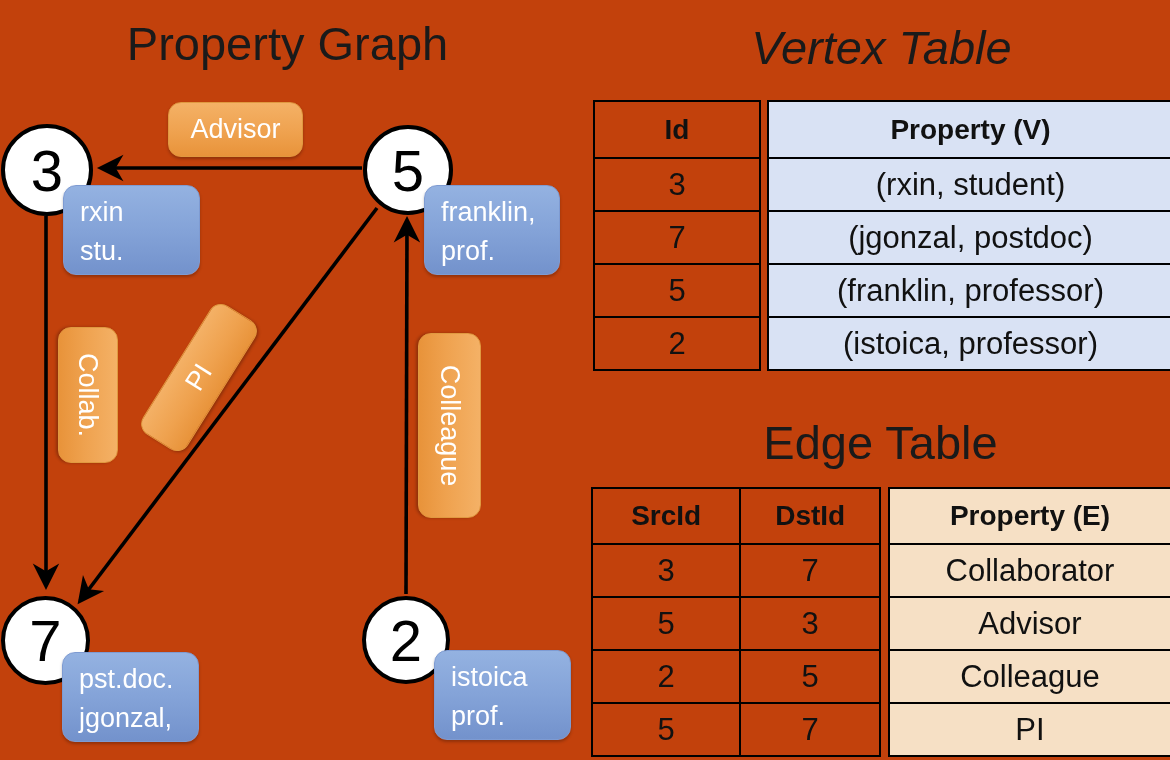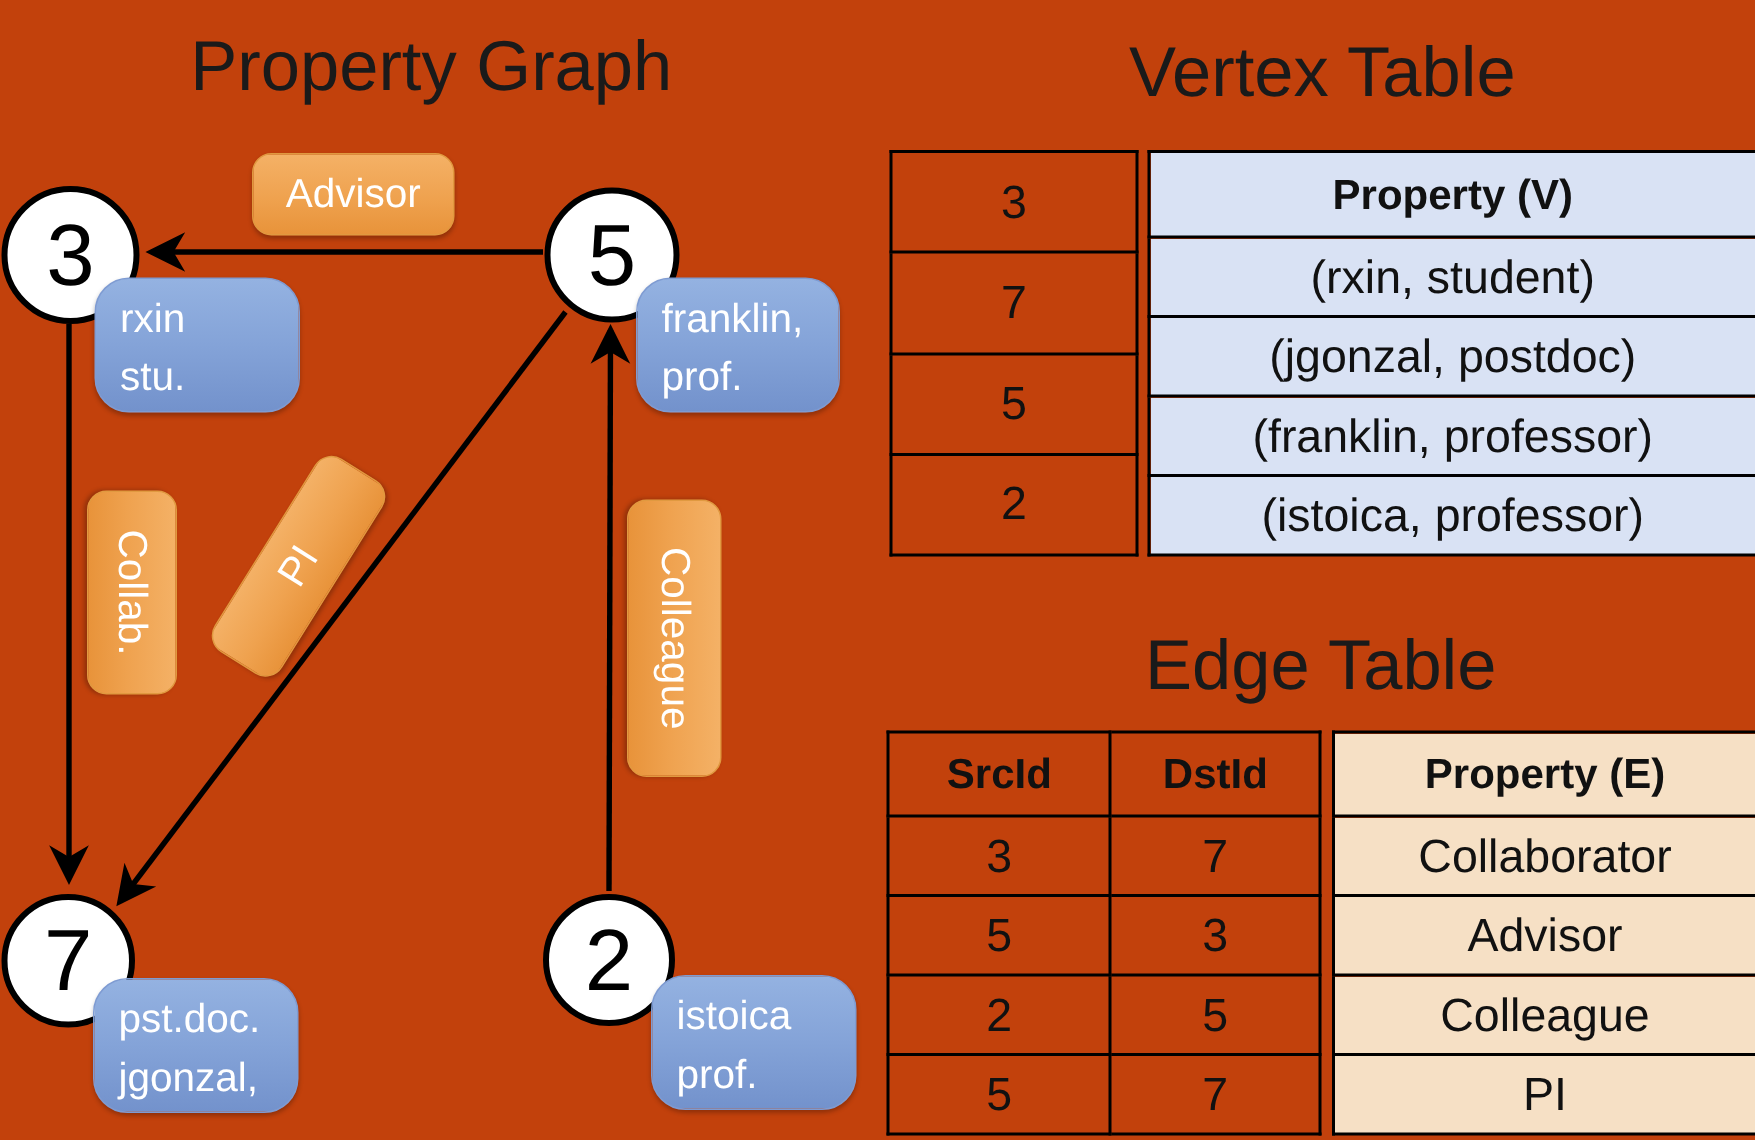--- a/index.html
+++ b/index.html
@@ -45,21 +45,21 @@
     align-items: center;
     justify-content: center;
     white-space: nowrap;
   }
 
   
   .vlabel {
     position: absolute;
     background: linear-gradient(180deg, #94b2e1 0%, #84a3d8 50%, #7392cc 100%);
     border: 1px solid #7e9bd2;
-    border-radius: 23px;
+    border-radius: 13px;
     box-shadow: 0 2px 3px rgba(0,0,0,0.25);
     color: #ffffff;
     font-size: 27px;
     font-weight: 300;
     line-height: 1.45;
     padding: 7px 0 0 16px;
   }
 
   
   .tbl-wrap { position: absolute; display: flex; }
@@ -129,25 +129,28 @@
   </div>
   <div class="vlabel" style="left:62px; top:652px; width:137px; height:90px;">
     <div>pst.doc.</div>
     <div>jgonzal,</div>
   </div>
   <div class="vlabel" style="left:422px; top:650px; width:137px; height:90px;margin-left:12px;">
     <div>istoica</div>
     <div>prof.</div>
   </div>
 
-  <div class="big-title" style="left:593px; top:20px; width:577px;">Vertex Table</div>
+  <div class="big-title" style="left:593px; top:20px; width:577px;font-style:italic;">Vertex Table</div>
 
   <div class="tbl-wrap" style="left:593px; top:100px; gap:6px;">
     <table class="vtable" style="width:166px;">
       <tbody>
+          <tr class="hdr">
+            <th style="width:166px;">Id</th>
+          </tr>
       <tr>
             <td>3</td>
           </tr>
       <tr>
             <td>7</td>
           </tr>
       <tr>
             <td>5</td>
           </tr>
       <tr>

